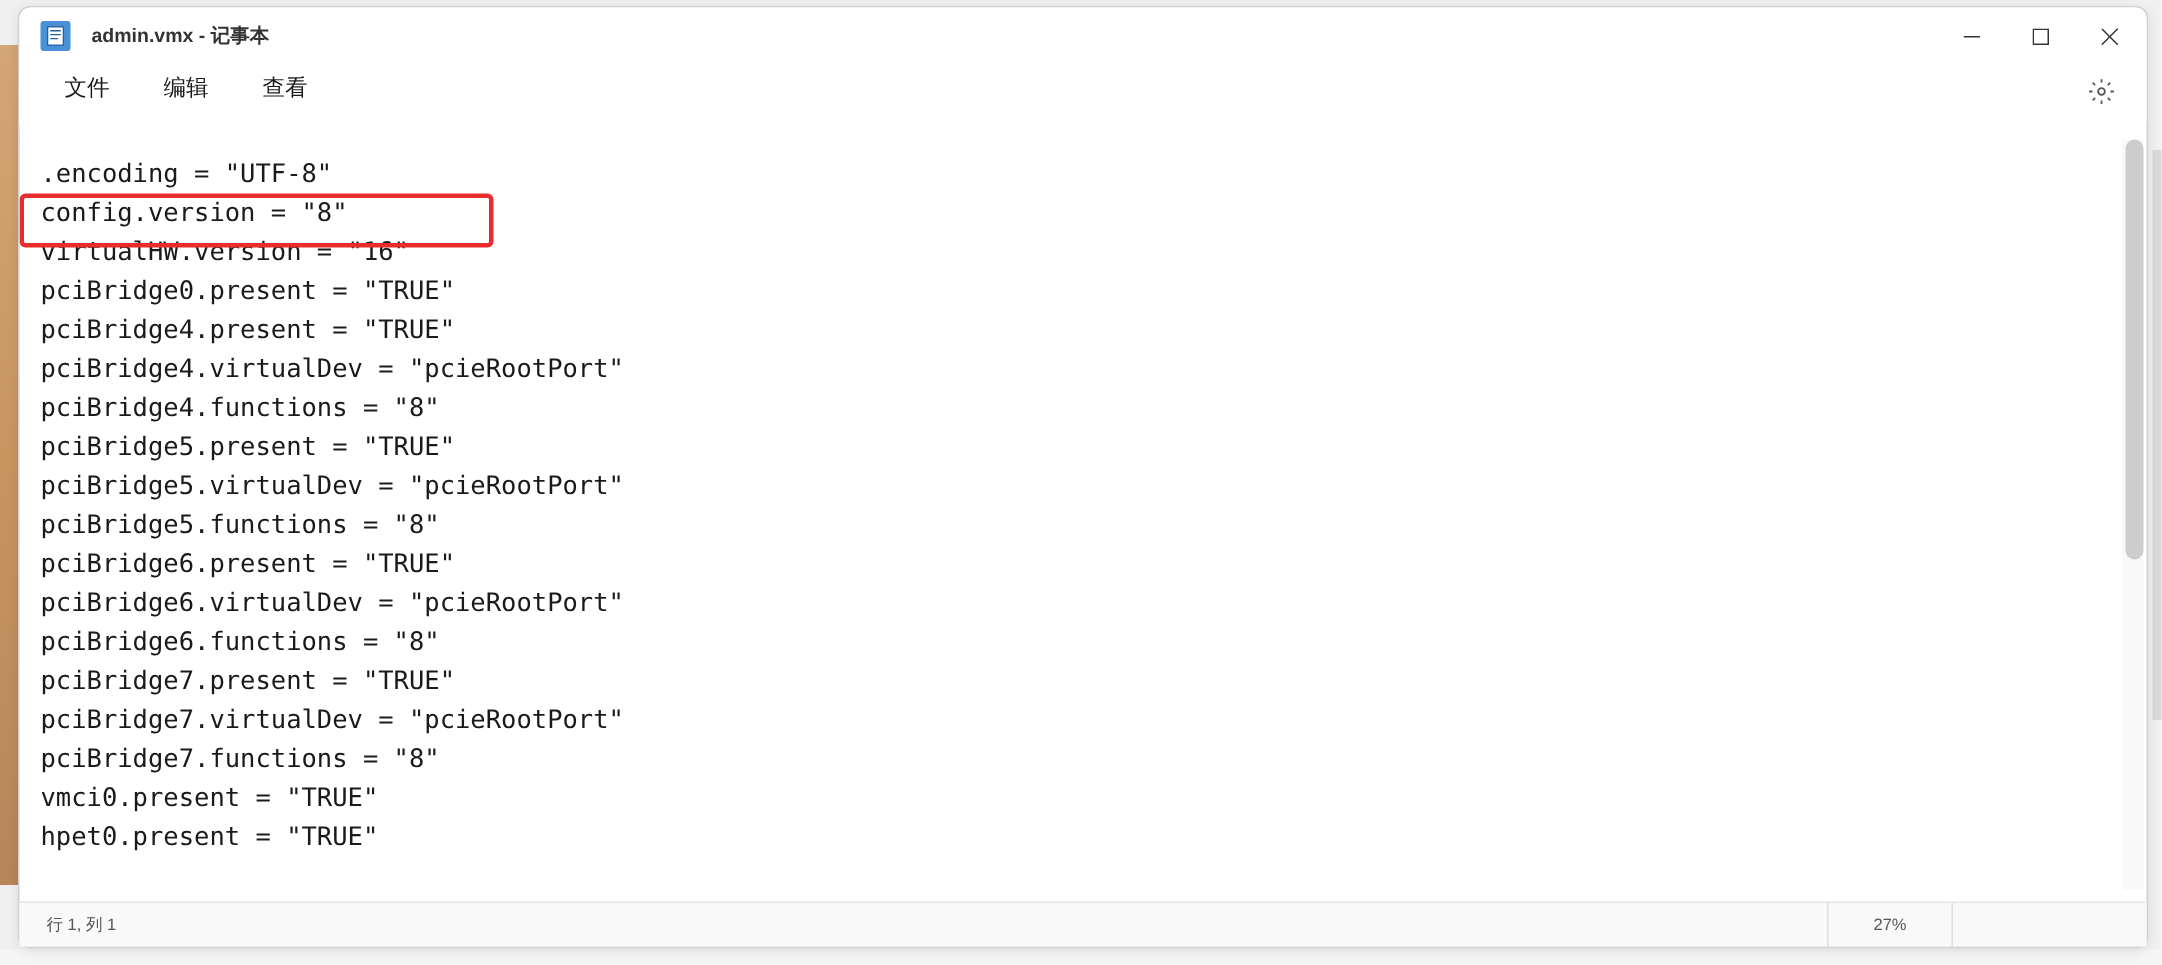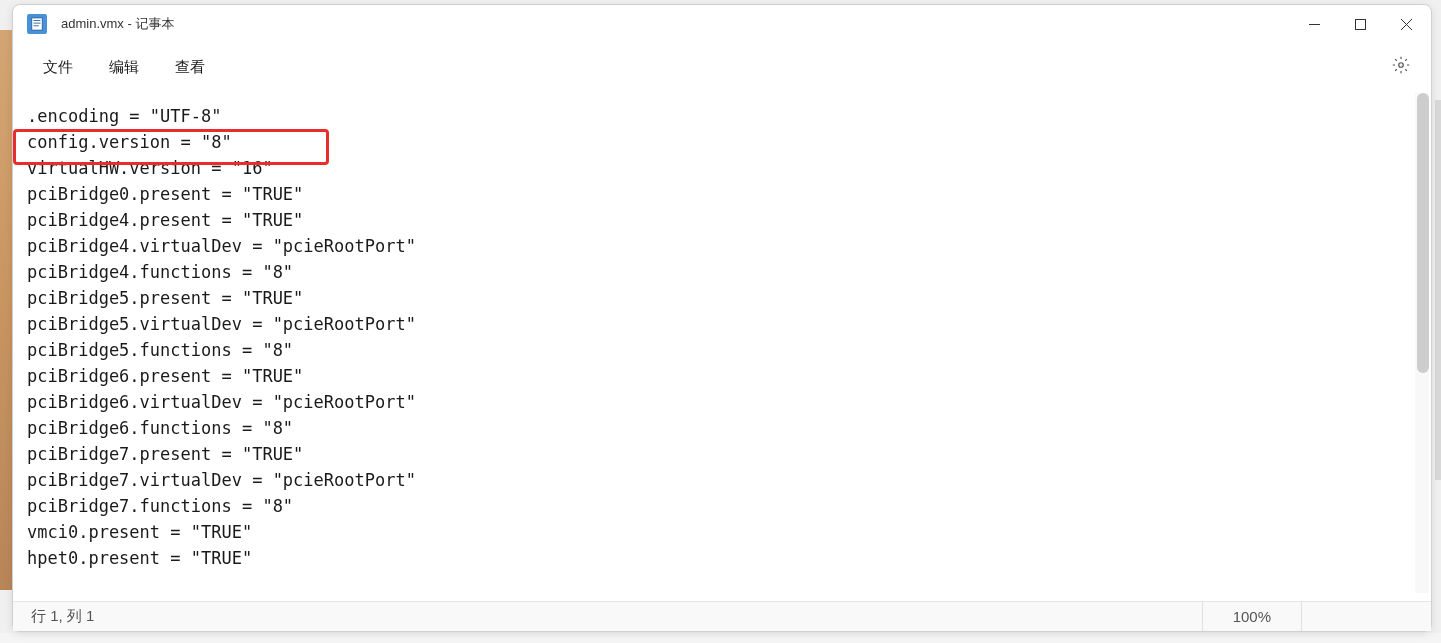--- a/index.html
+++ b/index.html
@@ -48,37 +48,38 @@
       justify-content: center;
     }
     .titlebar-icon svg {
       width: 14px;
       height: 14px;
     }
     .titlebar-title {
       font-size: 13px;
       color: #333;
       flex: 0 0 auto;
+      font-weight: bold;
     }
     .titlebar-spacer {
       flex: 1;
     }
     .titlebar-btn {
       width: 46px;
       height: 32px;
       display: flex;
       align-items: center;
       justify-content: center;
       cursor: pointer;
       color: #333;
     }
     .menubar {
       height: 40px;
       display: flex;
-      align-items: flex-end;
+      align-items: flex-start;
       padding: 0 12px;
       background: #ffffff;
     }
     .menu-item {
       padding: 6px 18px;
       font-size: 15px;
       color: #1a1a1a;
       cursor: pointer;
       border-radius: 4px;
     }
@@ -118,21 +119,21 @@
       top: 46px;
       width: 316px;
       height: 36px;
       z-index: 5;
     }
     .statusbar {
       height: 30px;
       border-top: 1px solid #e5e5e5;
       display: flex;
       align-items: center;
-      font-size: 15px;
+      font-size: 11px;
       color: #555;
       background: #f9f9f9;
       padding: 0 10px;
     }
     .status-left {
       padding-left: 8px;
       flex: 0 0 auto;
     }
     .status-spacer {
       flex: 1;
@@ -258,20 +259,20 @@
     <div class="content-line">pciBridge7.present = "TRUE"</div>
     <div class="content-line">pciBridge7.virtualDev = "pcieRootPort"</div>
     <div class="content-line">pciBridge7.functions = "8"</div>
     <div class="content-line">vmci0.present = "TRUE"</div>
     <div class="content-line">hpet0.present = "TRUE"</div>
   </div>
 
   <div class="statusbar">
     <div class="status-left">行 1, 列 1</div>
     <div class="status-spacer"></div>
-    <div class="status-section">100%</div>
+    <div class="status-section">27%</div>
     <div class="status-section" style="width:120px"></div>
   </div>
 
   <div class="scrollbar-track"></div>
   <div class="scrollbar-thumb"></div>
 
 </div>
 
 </body></html>

